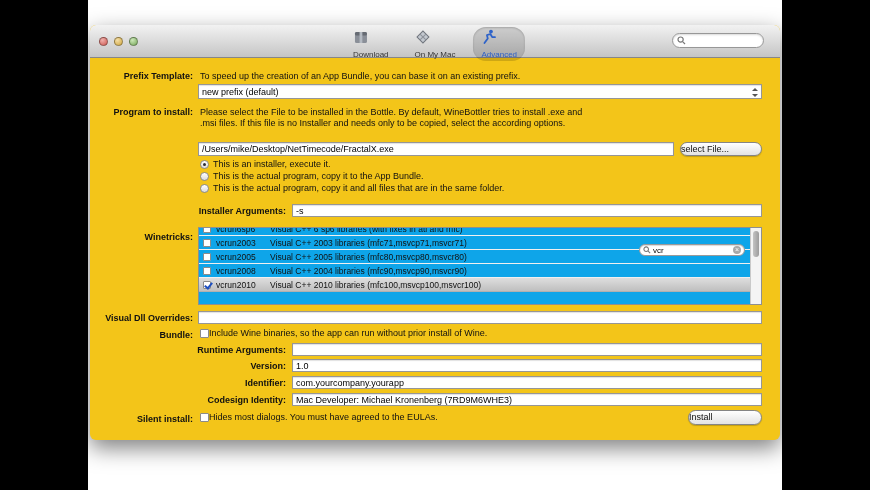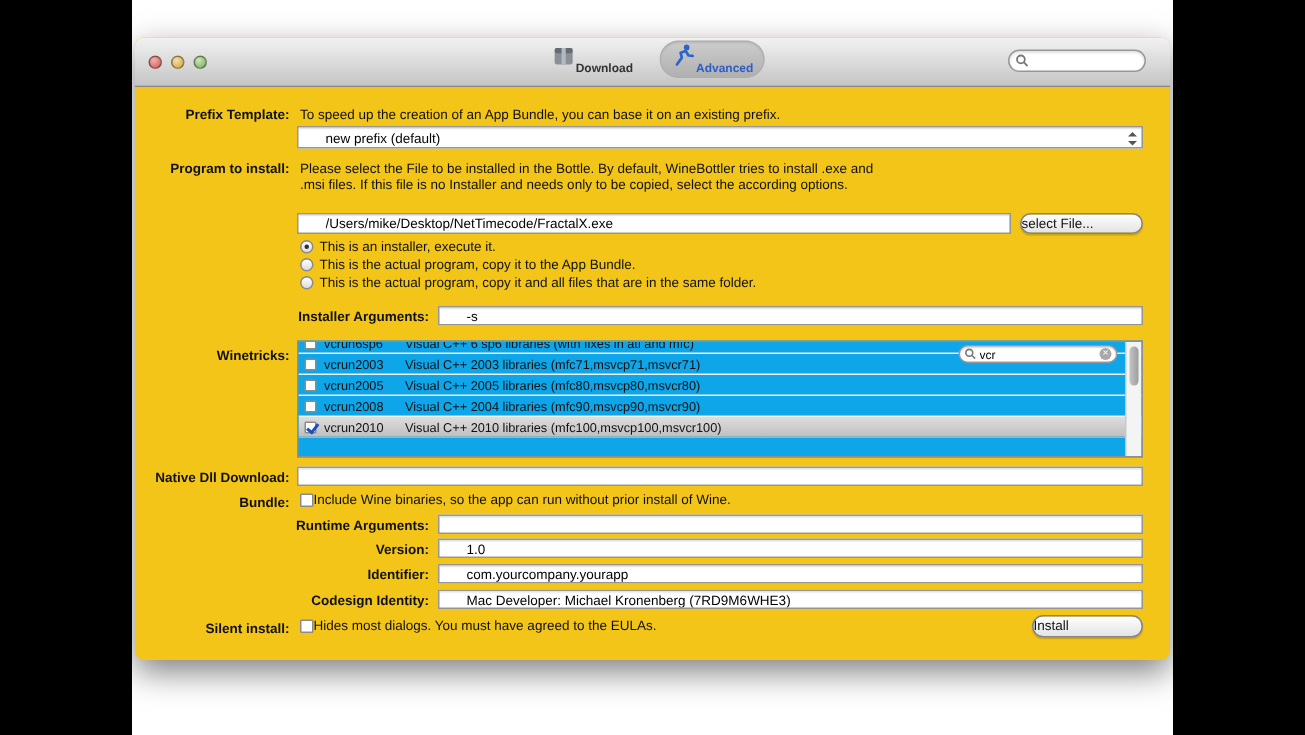--- a/index.html
+++ b/index.html
@@ -9,50 +9,50 @@
 #lb-left{left:0;width:88px;}
 #lb-right{left:782px;width:88px;}
 .window{position:absolute;left:90px;top:25px;width:690px;height:415px;border-radius:6px;background:#F3C519;box-shadow:0 8px 22px rgba(0,0,0,.5);}
 .titlebar{position:absolute;left:0;top:0;width:690px;height:33px;border-radius:6px 6px 0 0;background:linear-gradient(#f2f2f2,#c5c5c5);border-bottom:1px solid #878787;}
 .lights{position:absolute;left:9px;top:12px;display:flex;gap:6px;}
 .light{width:9px;height:9px;border-radius:50%;border:1px solid rgba(0,0,0,.35);}
 .light.close{background:radial-gradient(circle at 35% 30%,#f0b1ad,#cd5a52);}
 .light.min{background:radial-gradient(circle at 35% 30%,#f5dfa8,#cfa63f);}
 .light.zoom{background:radial-gradient(circle at 35% 30%,#cde8b9,#77a85a);}
 .tb-items{position:absolute;left:50%;top:2px;transform:translateX(-50%);display:flex;gap:10px;}
-.tb-item{display:flex;flex-direction:row;align-items:flex-end;padding:2px 8px;border-radius:4px;font-weight:bold;}
+.tb-item{display:flex;flex-direction:column;align-items:flex-start;padding:2px 8px;border-radius:4px;}
 .tb-item.selected{background:rgba(0,0,0,.14);box-shadow:inset 0 1px 2px rgba(0,0,0,.2);border-radius:13px;}
 .tb-label{font-size:8px;color:#333;margin-top:1px;white-space:nowrap;}
 .tb-item.selected .tb-label{color:#2b5fc7;}
 .tb-search{position:absolute;right:16px;top:8px;width:92px;height:15px;background:#fff;border:1px solid #979797;border-radius:8px;display:flex;align-items:center;padding:0 4px;box-shadow:inset 0 1px 2px rgba(0,0,0,.15);}
 .tb-search input{border:none;outline:none;width:70px;font-size:9px;background:transparent;margin-left:2px;font-family:"Liberation Sans",sans-serif;}
 .content{position:absolute;left:0;top:33px;width:690px;height:382px;font-size:9px;color:#111;}
 .lbl{position:absolute;font-weight:bold;font-size:9px;text-align:right;white-space:nowrap;}
 .desc{position:absolute;font-size:9px;line-height:10.5px;}
-.field{position:absolute;background:#fff;border:1px solid #969696;font-size:9px;font-family:"Liberation Sans",sans-serif;padding:0 18px;color:#000;box-shadow:inset 0 1px 1px rgba(0,0,0,.12);}
+.field{position:absolute;background:#fff;border:1px solid #969696;font-size:9px;font-family:"Liberation Sans",sans-serif;padding:0 3px;color:#000;box-shadow:inset 0 1px 1px rgba(0,0,0,.12);}
 input.field{outline:none;}
 .btn{position:absolute;background:linear-gradient(#ffffff,#e3e3e3);border:1px solid #858585;border-radius:8px;font-size:9px;text-align:left;box-shadow:0 1px 1px rgba(0,0,0,.2);}
 .dropdown{display:flex;align-items:center;}
 .stepper{position:absolute;right:3px;top:3px;width:7px;height:9px;display:flex;flex-direction:column;justify-content:space-between;align-items:center;}
 .tri-up{width:0;height:0;border-left:3px solid transparent;border-right:3px solid transparent;border-bottom:3px solid #555;}
 .tri-down{width:0;height:0;border-left:3px solid transparent;border-right:3px solid transparent;border-top:3px solid #555;}
 .radio-row{position:absolute;display:flex;align-items:center;gap:4px;}
 .radio{width:9px;height:9px;border-radius:50%;background:linear-gradient(#fff,#dcdcdc);border:1px solid #8b8b8b;position:relative;flex:0 0 auto;}
 .radio .dot{position:absolute;left:2px;top:2px;width:3px;height:3px;border-radius:50%;background:#2f2f33;}
 .cb{width:9px;height:9px;background:#fff;border:1px solid #8b8b8b;border-radius:1px;position:relative;display:inline-block;flex:0 0 auto;}
 .cb.checked::after{content:"";position:absolute;left:2px;top:-1px;width:3px;height:6px;border-right:2px solid #1d4fc0;border-bottom:2px solid #1d4fc0;transform:rotate(38deg);}
 .cb-row{position:absolute;display:flex;align-items:center;gap:0;}
 .wt-list{position:absolute;left:108px;top:169px;width:564px;height:78px;background:#0ea5e9;border:1px solid #8f8f8f;overflow:hidden;}
 .wt-rows{margin-top:-6px;}
 .wt-row{height:14px;display:flex;align-items:center;border-bottom:1px solid #f0f0f0;font-size:8.5px;}
 .wt-row .cb{margin-left:4px;width:8px;height:8px;}
 .wt-name{margin-left:5px;width:46px;white-space:nowrap;}
 .wt-desc{margin-left:8px;white-space:nowrap;}
 .wt-row.selected{background:linear-gradient(#dedede,#bfbfbf);border-bottom-color:#b0b0b0;}
-.wt-search{position:absolute;right:16px;top:2px;width:106px;height:12px;background:#fff;border:1px solid #9a9a9a;border-radius:7px;display:flex;align-items:center;padding:0 3px;box-shadow:inset 0 1px 1px rgba(0,0,0,.15);}
+.wt-search{position:absolute;right:16px;top:16px;width:106px;height:12px;background:#fff;border:1px solid #9a9a9a;border-radius:7px;display:flex;align-items:center;padding:0 3px;box-shadow:inset 0 1px 1px rgba(0,0,0,.15);}
 .wt-search input{border:none;outline:none;width:68px;font-size:8px;background:transparent;margin-left:2px;font-family:"Liberation Sans",sans-serif;}
 .wt-clear{width:8px;height:8px;border-radius:50%;background:#a8a8a8;color:#fff;font-size:7px;line-height:8px;text-align:center;margin-left:auto;}
 .wt-scroll{position:absolute;right:0;top:0;width:11px;height:76px;background:#f4f4f4;border-left:1px solid #c9c9c9;}
 .wt-thumb{position:absolute;left:2px;top:3px;width:6px;height:26px;border-radius:3px;background:linear-gradient(90deg,#c4c4c4,#9d9d9d);}
 .mag{flex:0 0 auto;}
 </style>
 </head>
 <body>
 
 <div class="letterbox" id="lb-left"></div>
@@ -71,20 +71,32 @@
       <div class="tb-item">
         <span>
           <svg width="16" height="16">
               <rect x="2" y="3" width="12" height="11" rx="1.5" fill="#8a8f98"></rect>
               <rect x="2" y="3" width="12" height="3.5" rx="1.5" fill="#666b73"></rect>
               <rect x="6.6" y="3" width="2.8" height="11" fill="#b4bac2"></rect>
             </svg>
         </span>
         <span class="tb-label">Download</span>
       </div>
+      <div class="tb-item">
+        <span>
+          <svg width="16" height="16">
+              <g transform="rotate(45 8 8)">
+                <rect x="3.8" y="3.8" width="8.4" height="8.4" fill="#c3c8cf" stroke="#70757d" stroke-width="1"></rect>
+                <line x1="3.8" y1="8" x2="12.2" y2="8" stroke="#8d929a" stroke-width="1"></line>
+                <line x1="8" y1="3.8" x2="8" y2="12.2" stroke="#8d929a" stroke-width="1"></line>
+              </g>
+            </svg>
+        </span>
+        <span class="tb-label">On My Mac</span>
+      </div>
       <div class="tb-item selected">
         <span>
           <svg width="16" height="16" viewBox="0 0 16 16">
               <circle cx="10" cy="2.6" r="1.9" fill="#2e63c9"></circle>
               <path d="M3.5 14 L6.8 9.4 L6 6.2 L9.4 5 L11.2 8 L14 8.2" stroke="#2e63c9" stroke-width="1.8" fill="none" stroke-linecap="round" stroke-linejoin="round"></path>
             </svg>
         </span>
         <span class="tb-label">Advanced</span>
       </div>
     </div>
@@ -168,21 +180,21 @@
             <line x1="5.6" y1="5.6" x2="8" y2="8" stroke="#777" stroke-width="1.2"></line>
           </svg>
         <input value="vcr" style="">
         <span class="wt-clear">×</span>
       </div>
       <div class="wt-scroll">
         <span class="wt-thumb"></span>
       </div>
     </div>
 
-    <div class="lbl" style="left:0;width:103px;top:255px;">Native Dll Download:</div>
+    <div class="lbl" style="left:0;width:103px;top:255px;">Visual Dll Overrides:</div>
     <input class="field" style="left: 108px; top: 253px; width: 564px; height: 13px;" value="">
 
     <div class="lbl" style="left:0;width:103px;top:272px;">Bundle:</div>
     <div class="cb-row" style="left:110px;top:270px;">
       <span class="cb"></span>
       <span>Include Wine binaries, so the app can run without prior install of Wine.</span>
     </div>
 
     <div class="lbl" style="left:0;width:196px;top:287px;">Runtime Arguments:</div>
     <input class="field" style="left: 202px; top: 285px; width: 470px; height: 13px;" value="">

